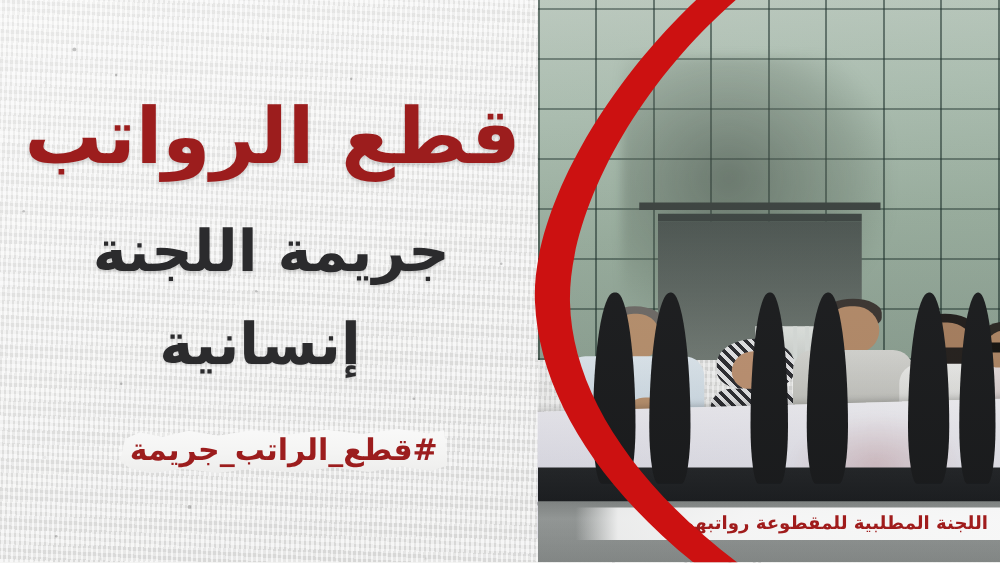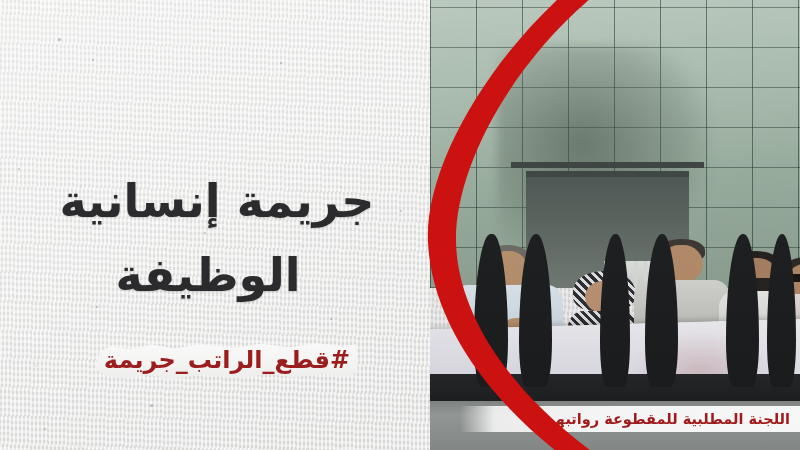--- a/index.html
+++ b/index.html
@@ -290,22 +290,23 @@
     <path d="M 236 -10
              C 120 70, 44 200, 48 280
              C 52 372, 128 470, 252 540
              L 290 540
              C 150 462, 78 366, 76 280
              C 74 196, 150 62, 276 -10
              Z" fill="#CC1111"></path>
   </svg>
 
   <div class="textblock">
-    <div class="sub1">جريمة إنسانية</div>
-    <div class="sub2">الوظيفة</div>
+    <div class="title">قطع الرواتب</div>
+    <div class="sub1">جريمة اللجنة</div>
+    <div class="sub2">إنسانية</div>
 
     <div class="hash-wrap">
       <div class="brush"></div>
       <div class="hash">#قطع_الراتب_جريمة</div>
     </div>
   </div>
 
 </div>
 
 </body></html>

